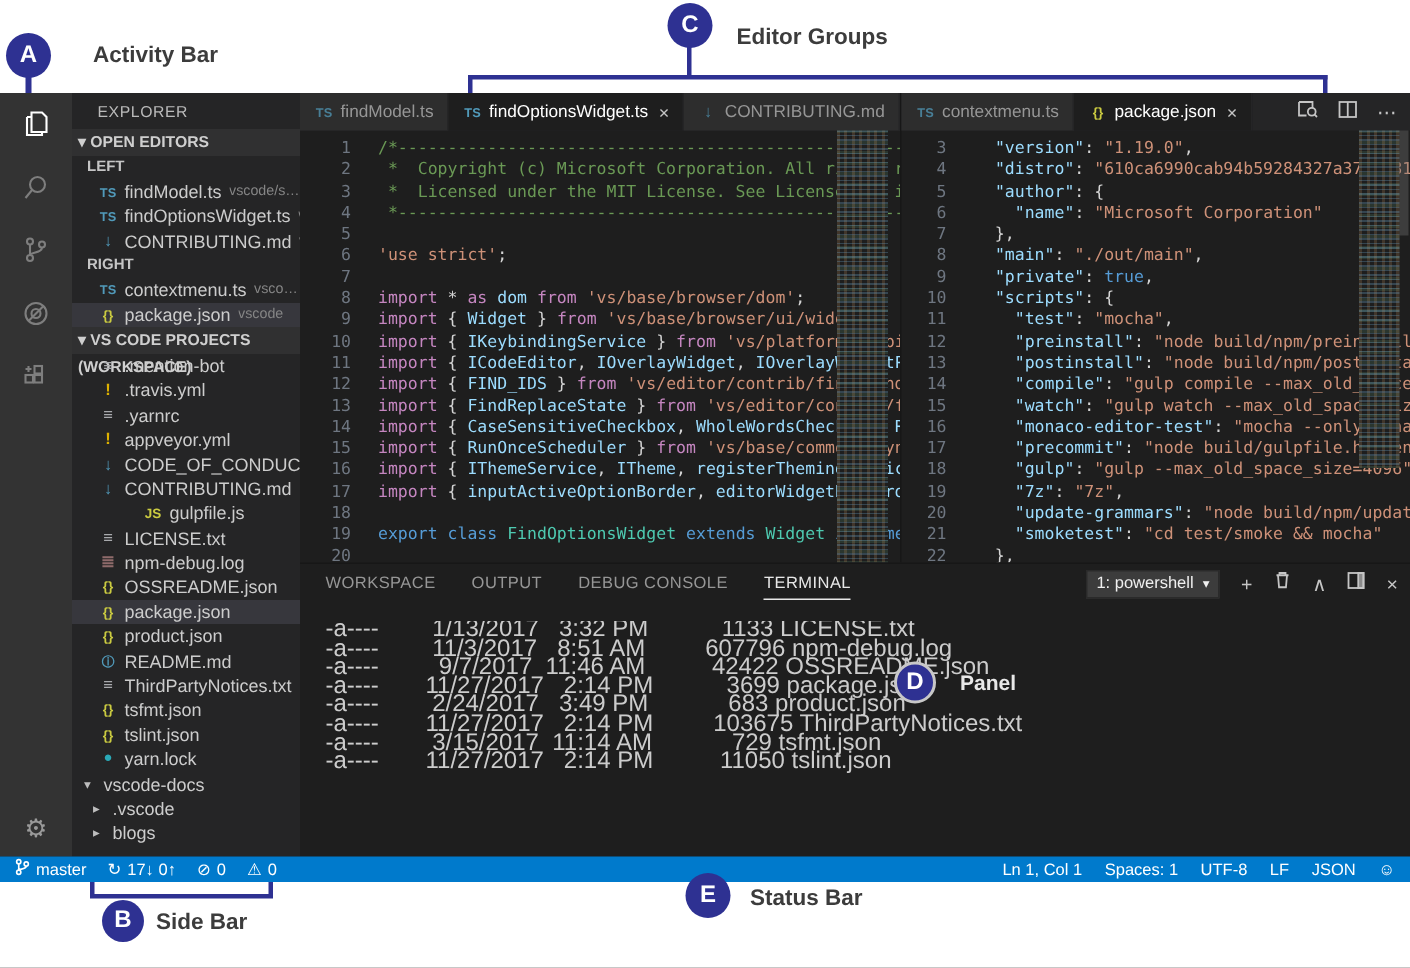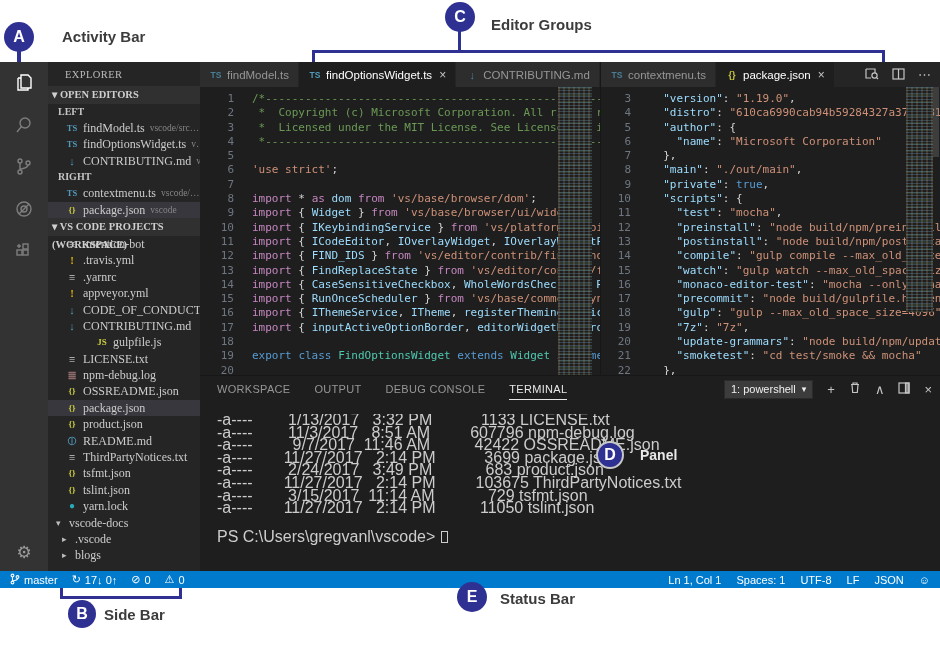--- a/index.html
+++ b/index.html
@@ -18,21 +18,21 @@
 
   
   .activitybar { position:absolute; left:0; top:0; width:48px; height:509px; background:#333333; }
   .ab-item { width:48px; height:42px; display:flex; align-items:center; justify-content:center; color:#7e7e7e; }
   .ab-item.active { color:#ffffff; }
   .ab-item svg { stroke:currentColor; fill:none; stroke-width:1.4; }
   .ab-gear { position:absolute; bottom:8px; width:48px; text-align:center; color:#9a9a9a; font-size:17px; }
 
   
   .sidebar { position:absolute; left:48px; top:0; width:152px; height:509px; background:#252526; overflow:hidden;
-             color:#cccccc; font-size:12px;font-family:Liberation Serif, serif; }
+             color:#cccccc; font-size:12px; }
   .sb-title { height:24px; line-height:26px; padding-left:17px; font-size:10.5px; color:#bbbbbb; letter-spacing:.4px; }
   .sb-sect { height:18px; line-height:18px; padding-left:4px; font-size:10.5px; font-weight:bold; color:#cfcfcf; background:rgba(255,255,255,.05); }
   .sb-sub { height:16px; line-height:16px; padding-left:10px; font-size:10px; font-weight:bold; color:#c5c5c5; }
   .sb-row { height:16.4px; line-height:16.4px; display:flex; align-items:center; padding-left:17px; white-space:nowrap; overflow:hidden; }
   .sb-row.selected { background:#37373d; }
   .sb-row .caret { width:9px; color:#bdbdbd; font-size:9px; flex:0 0 9px; }
   .sb-name { margin-left:4px; }
   .sb-desc { margin-left:5px; font-size:9.5px; color:#868686; overflow:hidden; text-overflow:ellipsis; }
   .ic { display:inline-block; width:14px; flex:0 0 14px; text-align:center; font-size:9px; font-weight:bold; }
   .ic-ts, .ic-info { color:#519aba; font-size:8.5px; }
@@ -425,24 +425,20 @@
           <div id="term-lines">
               <div class="tline">-a----        1/13/2017   3:32 PM           1133 LICENSE.txt</div>
               <div class="tline">-a----        11/3/2017   8:51 AM         607796 npm-debug.log</div>
               <div class="tline">-a----         9/7/2017  11:46 AM          42422 OSSREADME.json</div>
               <div class="tline">-a----       11/27/2017   2:14 PM           3699 package.json</div>
               <div class="tline">-a----        2/24/2017   3:49 PM            683 product.json</div>
               <div class="tline">-a----       11/27/2017   2:14 PM         103675 ThirdPartyNotices.txt</div>
               <div class="tline">-a----        3/15/2017  11:14 AM            729 tsfmt.json</div>
               <div class="tline">-a----       11/27/2017   2:14 PM          11050 tslint.json</div>
             </div>
-          <div class="prompt-row">
-            <span style="white-space:pre;">PS C:\Users\gregvanl\vscode&gt;</span>
-            <span class="cursor"></span>
-          </div>
         </div>
       </div>
     </div>
 
     <div class="statusbar">
       <div class="sb-left" id="sb-left">
           <span class="sb-item">
             <span><svg width="10" height="12" viewBox="0 0 10 12">
                 <circle cx="2.5" cy="2.5" r="1.4"></circle>
                 <circle cx="2.5" cy="9.5" r="1.4"></circle>

